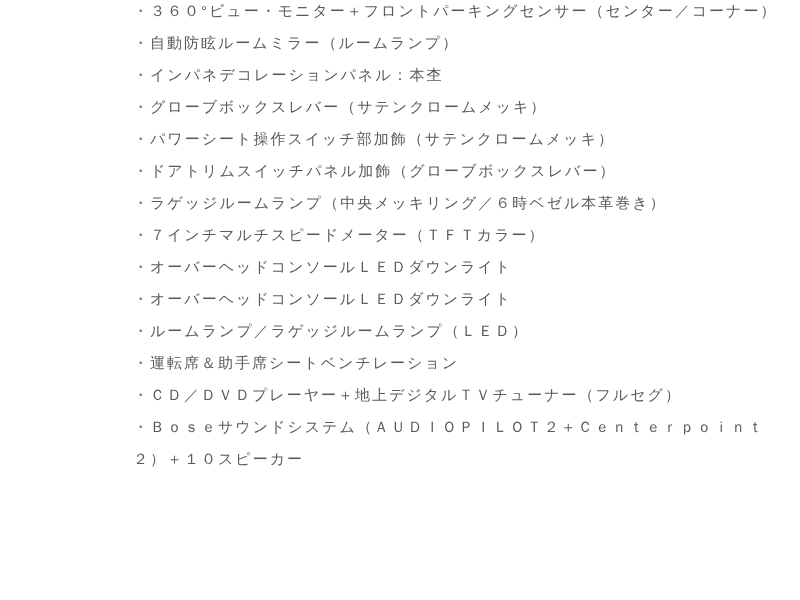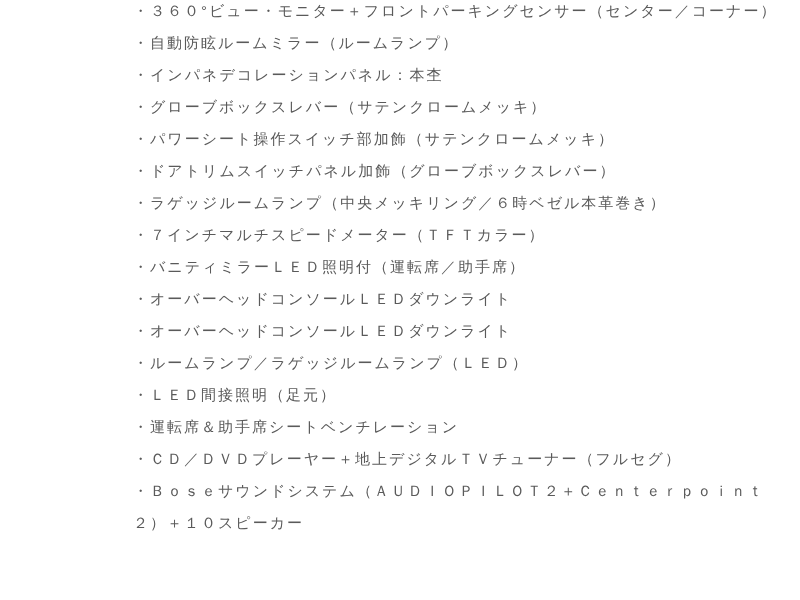--- a/index.html
+++ b/index.html
@@ -43,22 +43,20 @@
 <main class="sheet">
   <div class="list">
       <div class="line">・３６０°ビュー・モニター＋フロントパーキングセンサー（センター／コーナー）</div>
       <div class="line">・自動防眩ルームミラー（ルームランプ）</div>
       <div class="line">・インパネデコレーションパネル：本杢</div>
       <div class="line">・グローブボックスレバー（サテンクロームメッキ）</div>
       <div class="line">・パワーシート操作スイッチ部加飾（サテンクロームメッキ）</div>
       <div class="line">・ドアトリムスイッチパネル加飾（グローブボックスレバー）</div>
       <div class="line">・ラゲッジルームランプ（中央メッキリング／６時ベゼル本革巻き）</div>
       <div class="line">・７インチマルチスピードメーター（ＴＦＴカラー）</div>
-      <div class="line">・バニティミラーＬＥＤ照明付（運転席／助手席）</div>
       <div class="line">・オーバーヘッドコンソールＬＥＤダウンライト</div>
       <div class="line">・オーバーヘッドコンソールＬＥＤダウンライト</div>
       <div class="line">・ルームランプ／ラゲッジルームランプ（ＬＥＤ）</div>
-      <div class="line">・ＬＥＤ間接照明（足元）</div>
       <div class="line">・運転席＆助手席シートベンチレーション</div>
       <div class="line">・ＣＤ／ＤＶＤプレーヤー＋地上デジタルＴＶチューナー（フルセグ）</div>
       <div class="line">・Ｂｏｓｅサウンドシステム（ＡＵＤＩＯＰＩＬＯＴ２＋Ｃｅｎｔｅｒｐｏｉｎｔ２）＋１０スピーカー</div>
     </div>
 </main>
 
 </body></html>

